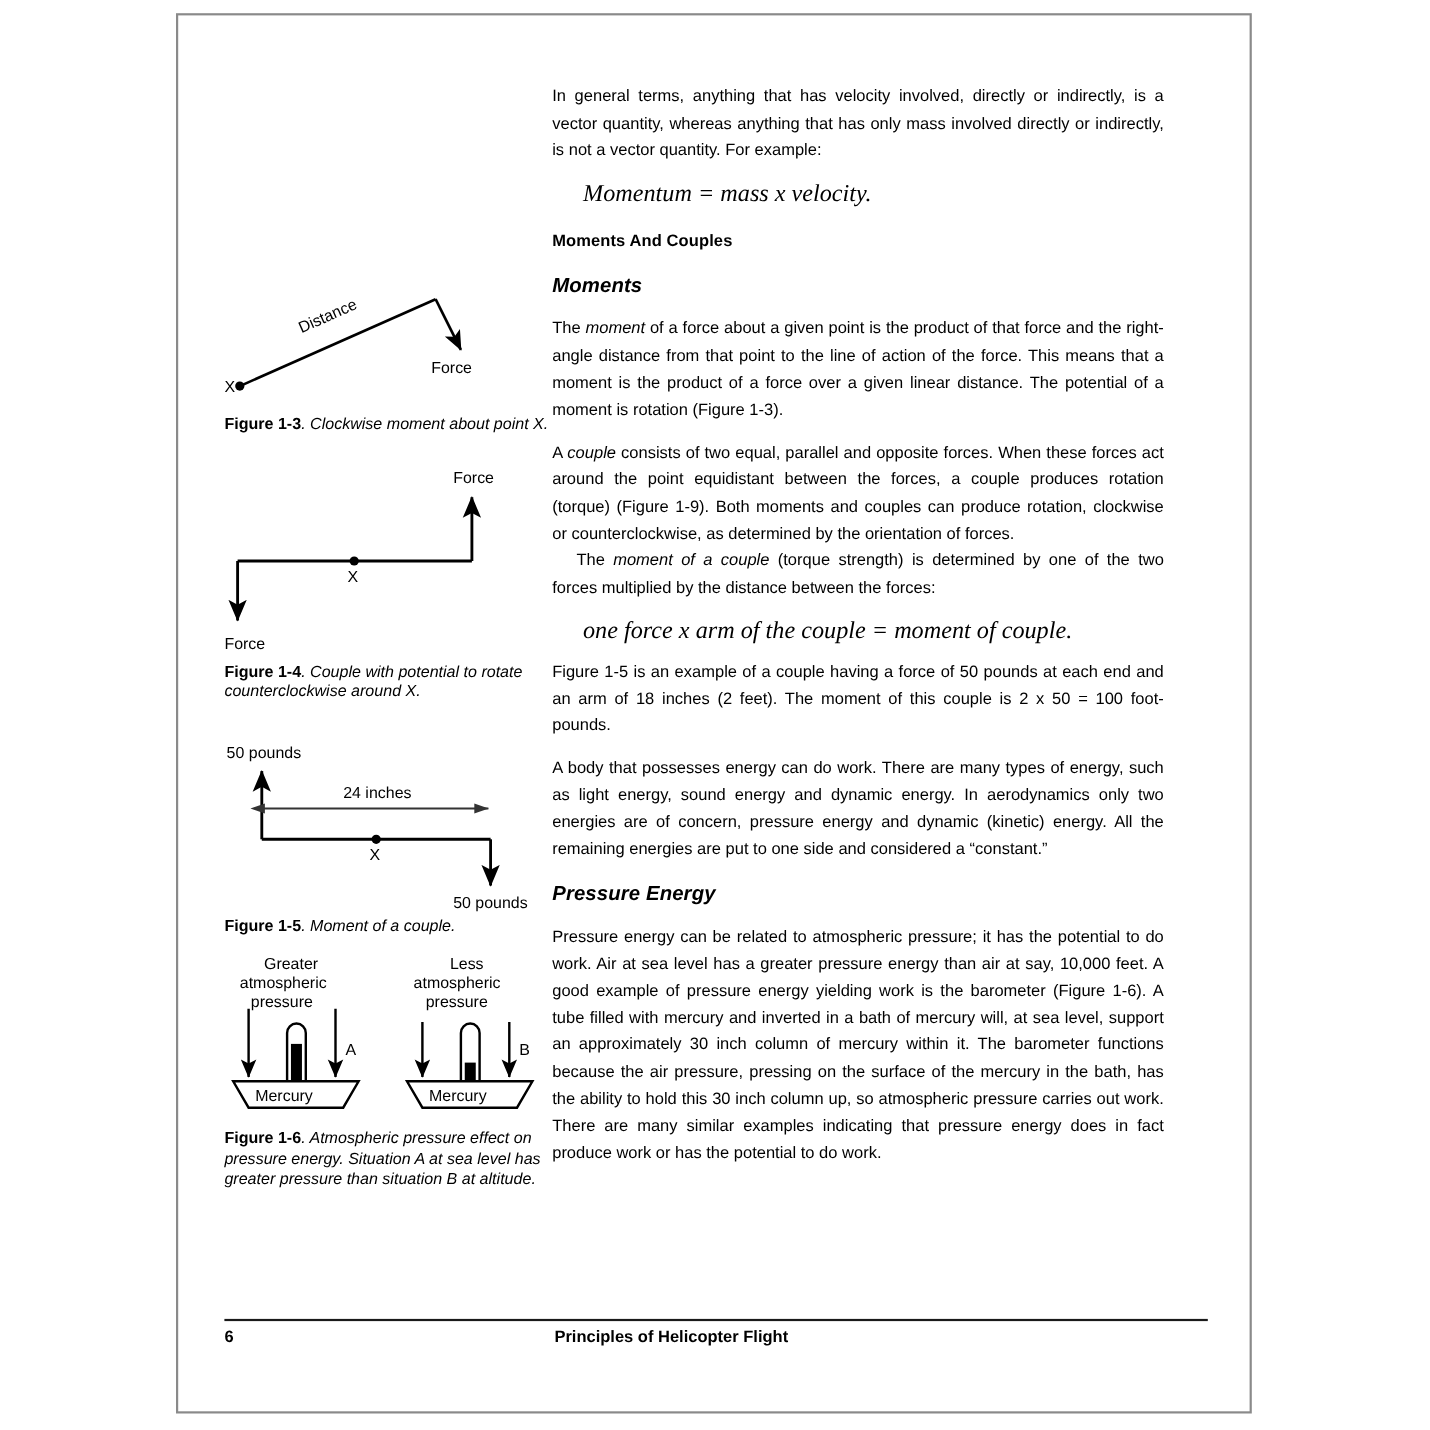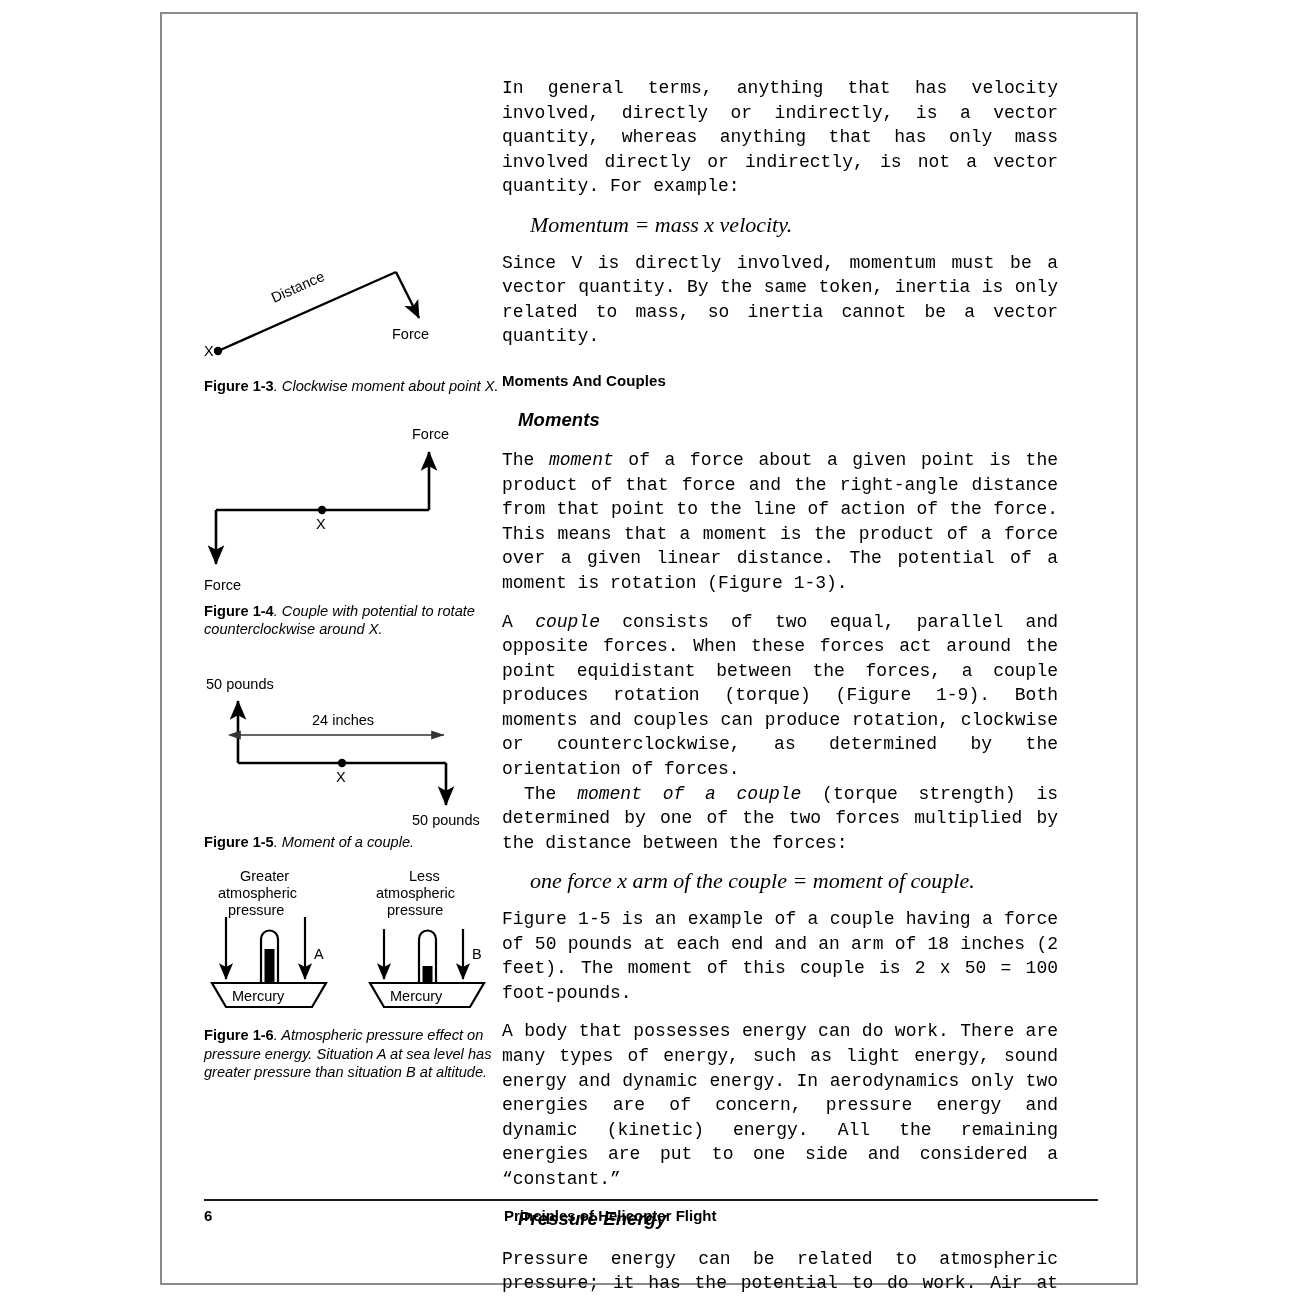--- a/index.html
+++ b/index.html
@@ -45,22 +45,22 @@
   }
   .col-right {
     position: absolute;
     left: 340px;
     top: 62px;
     width: 556px;
   }
 
   
   p.body {
-    font-family: Liberation Mono, monospace;
-    font-size: 18px;
+    font-family: Liberation Sans, sans-serif;
+    font-size: 15px;
     line-height: 24.6px;
     text-align: justify;
     margin: 0 0 14px 0;
     hyphens: none;
   }
   p.body.tight { margin-bottom: 0; }
   p.body .ital { font-style: italic; margin-top: 41px; }
   p.indent { text-indent: 22px; }
 
   p.eq {
@@ -79,21 +79,21 @@
     line-height: 24px;
     margin: 20px 0 13px 0;
     letter-spacing: 0.1px;
   }
   h3.sub {
     font-family: "Liberation Sans", sans-serif;
     font-weight: bold;
     font-style: italic;
     font-size: 18.5px;
     line-height: 22px;
-    margin: 16px 0 17px 16px;
+    margin: 16px 0 17px 0;
     letter-spacing: 0.1px;
   }
 
   
   .caption {
     font-family: "Liberation Sans", sans-serif;
     font-size: 14.6px;
     line-height: 18.5px;
     font-style: italic;
     margin: 4px 0 0 0;
@@ -295,21 +295,20 @@
       </div>
 
     </div>
 
     <div class="col-right">
 
       <p class="body">In general terms, anything that has velocity involved, directly or indirectly, is a vector quantity, whereas anything that has only mass involved directly or indirectly, is not a vector quantity.  For example:</p>
 
       <p class="eq">Momentum = mass x velocity.</p>
 
-      <p class="body">Since V is directly involved, momentum must be a vector quantity. By the same token, inertia is only related to mass, so inertia cannot be a vector quantity.</p>
 
       <h2 class="sec">Moments And Couples</h2>
 
       <h3 class="sub">Moments</h3>
 
       <p class="body"><span>The </span><span class="ital">moment</span><span> of a force about a given point is the product of that force and the right-angle distance from that point to the line of action of the force. This means that a moment is the product of a force over a given linear distance. The potential of a moment is rotation (Figure 1-3).</span></p>
 
 
       <p class="body tight"><span>A </span><span class="ital">couple</span><span> consists of two equal, parallel and opposite forces. When these forces act around the point equidistant between the forces, a couple produces rotation (torque) (Figure 1-9). Both moments and couples can produce rotation, clockwise or counterclockwise, as determined by the orientation of forces.</span></p>
 

